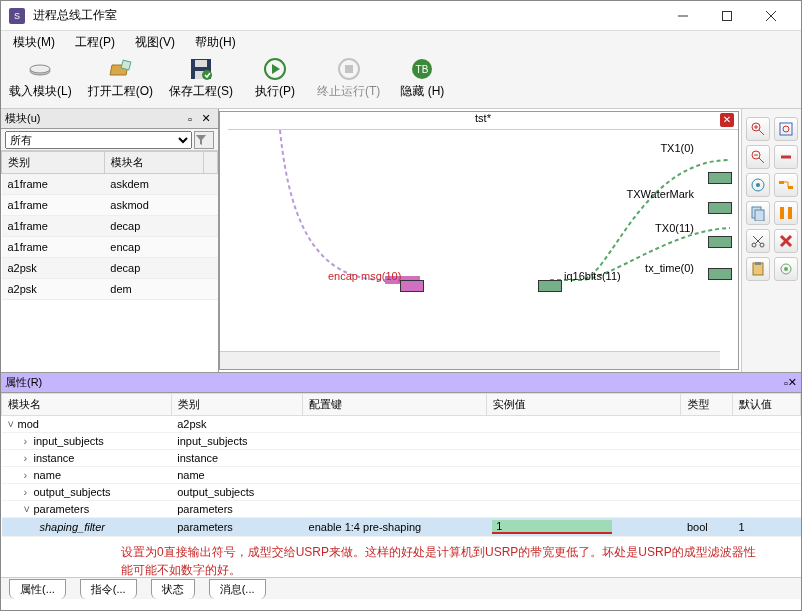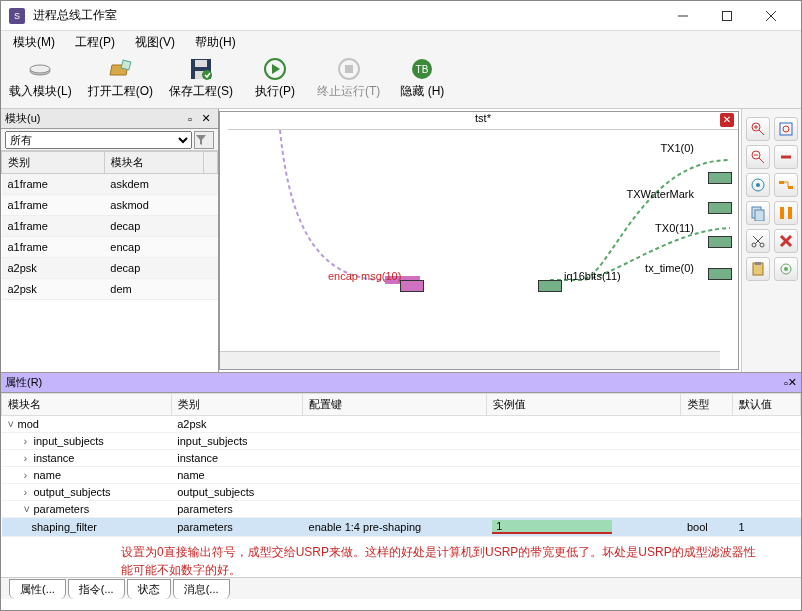--- a/index.html
+++ b/index.html
@@ -43,24 +43,24 @@
 .port-stub.magenta { background: #d070c0; }
 .wire { position: absolute; }
 .prop-panel { border-top: 1px solid #999; background: #f5f5f5; }
 .prop-header { height: 20px; background: #c4b5fd; border-bottom: 1px solid #999; display: flex; align-items: center; padding: 0 4px; font-size: 11px; }
 .prop-body { height: 184px; overflow-y: auto; background: #fff; }
 .prop-table { width: 100%; border-collapse: collapse; font-size: 11px; }
 .prop-table th { background: #f8f8f8; border: 1px solid #ddd; padding: 3px 6px; text-align: left; font-weight: normal; position: sticky; top: 0; }
 .prop-table td { padding: 2px 6px; border-bottom: 1px solid #f0f0f0; }
 .prop-table tr.selected td { background: #d0e4f5; }
 .prop-table .indent1 { padding-left: 22px; }
-.prop-table .indent2 { padding-left: 20px; }
+.prop-table .indent2 { padding-left: 28px; font-style: italic; }
 .prop-table .val-cell { background: #9fdbb5; display: inline-block; min-width: 120px; padding: 0 4px; border-bottom: 2px solid #c62828; }
 .prop-desc { color: #c62828; padding: 6px 40px 6px 120px; line-height: 1.5; }
-.bottom-tabs { height: 22px; display: flex; align-items: flex-end; background: #f5f5f5; border-top: 1px solid #ccc; padding-left: 8px; gap: 0; }
+.bottom-tabs { height: 22px; display: flex; align-items: flex-end; background: #f5f5f5; border-top: 1px solid #ccc; padding-left: 8px; gap: 12px; }
 .bottom-tabs .tab { border: 1px solid #999; border-bottom: none; border-radius: 0 0 6px 6px; padding: 2px 10px; background: #fff; font-size: 11px; margin-right: 2px; }
 .tree-toggle { display: inline-block; width: 10px; color: #666; }
 svg { display: block; }
 </style>
 </head>
 <body>
 
 <div class="titlebar">
   <span class="icon">S</span>
   <span class="title">进程总线工作室</span>

